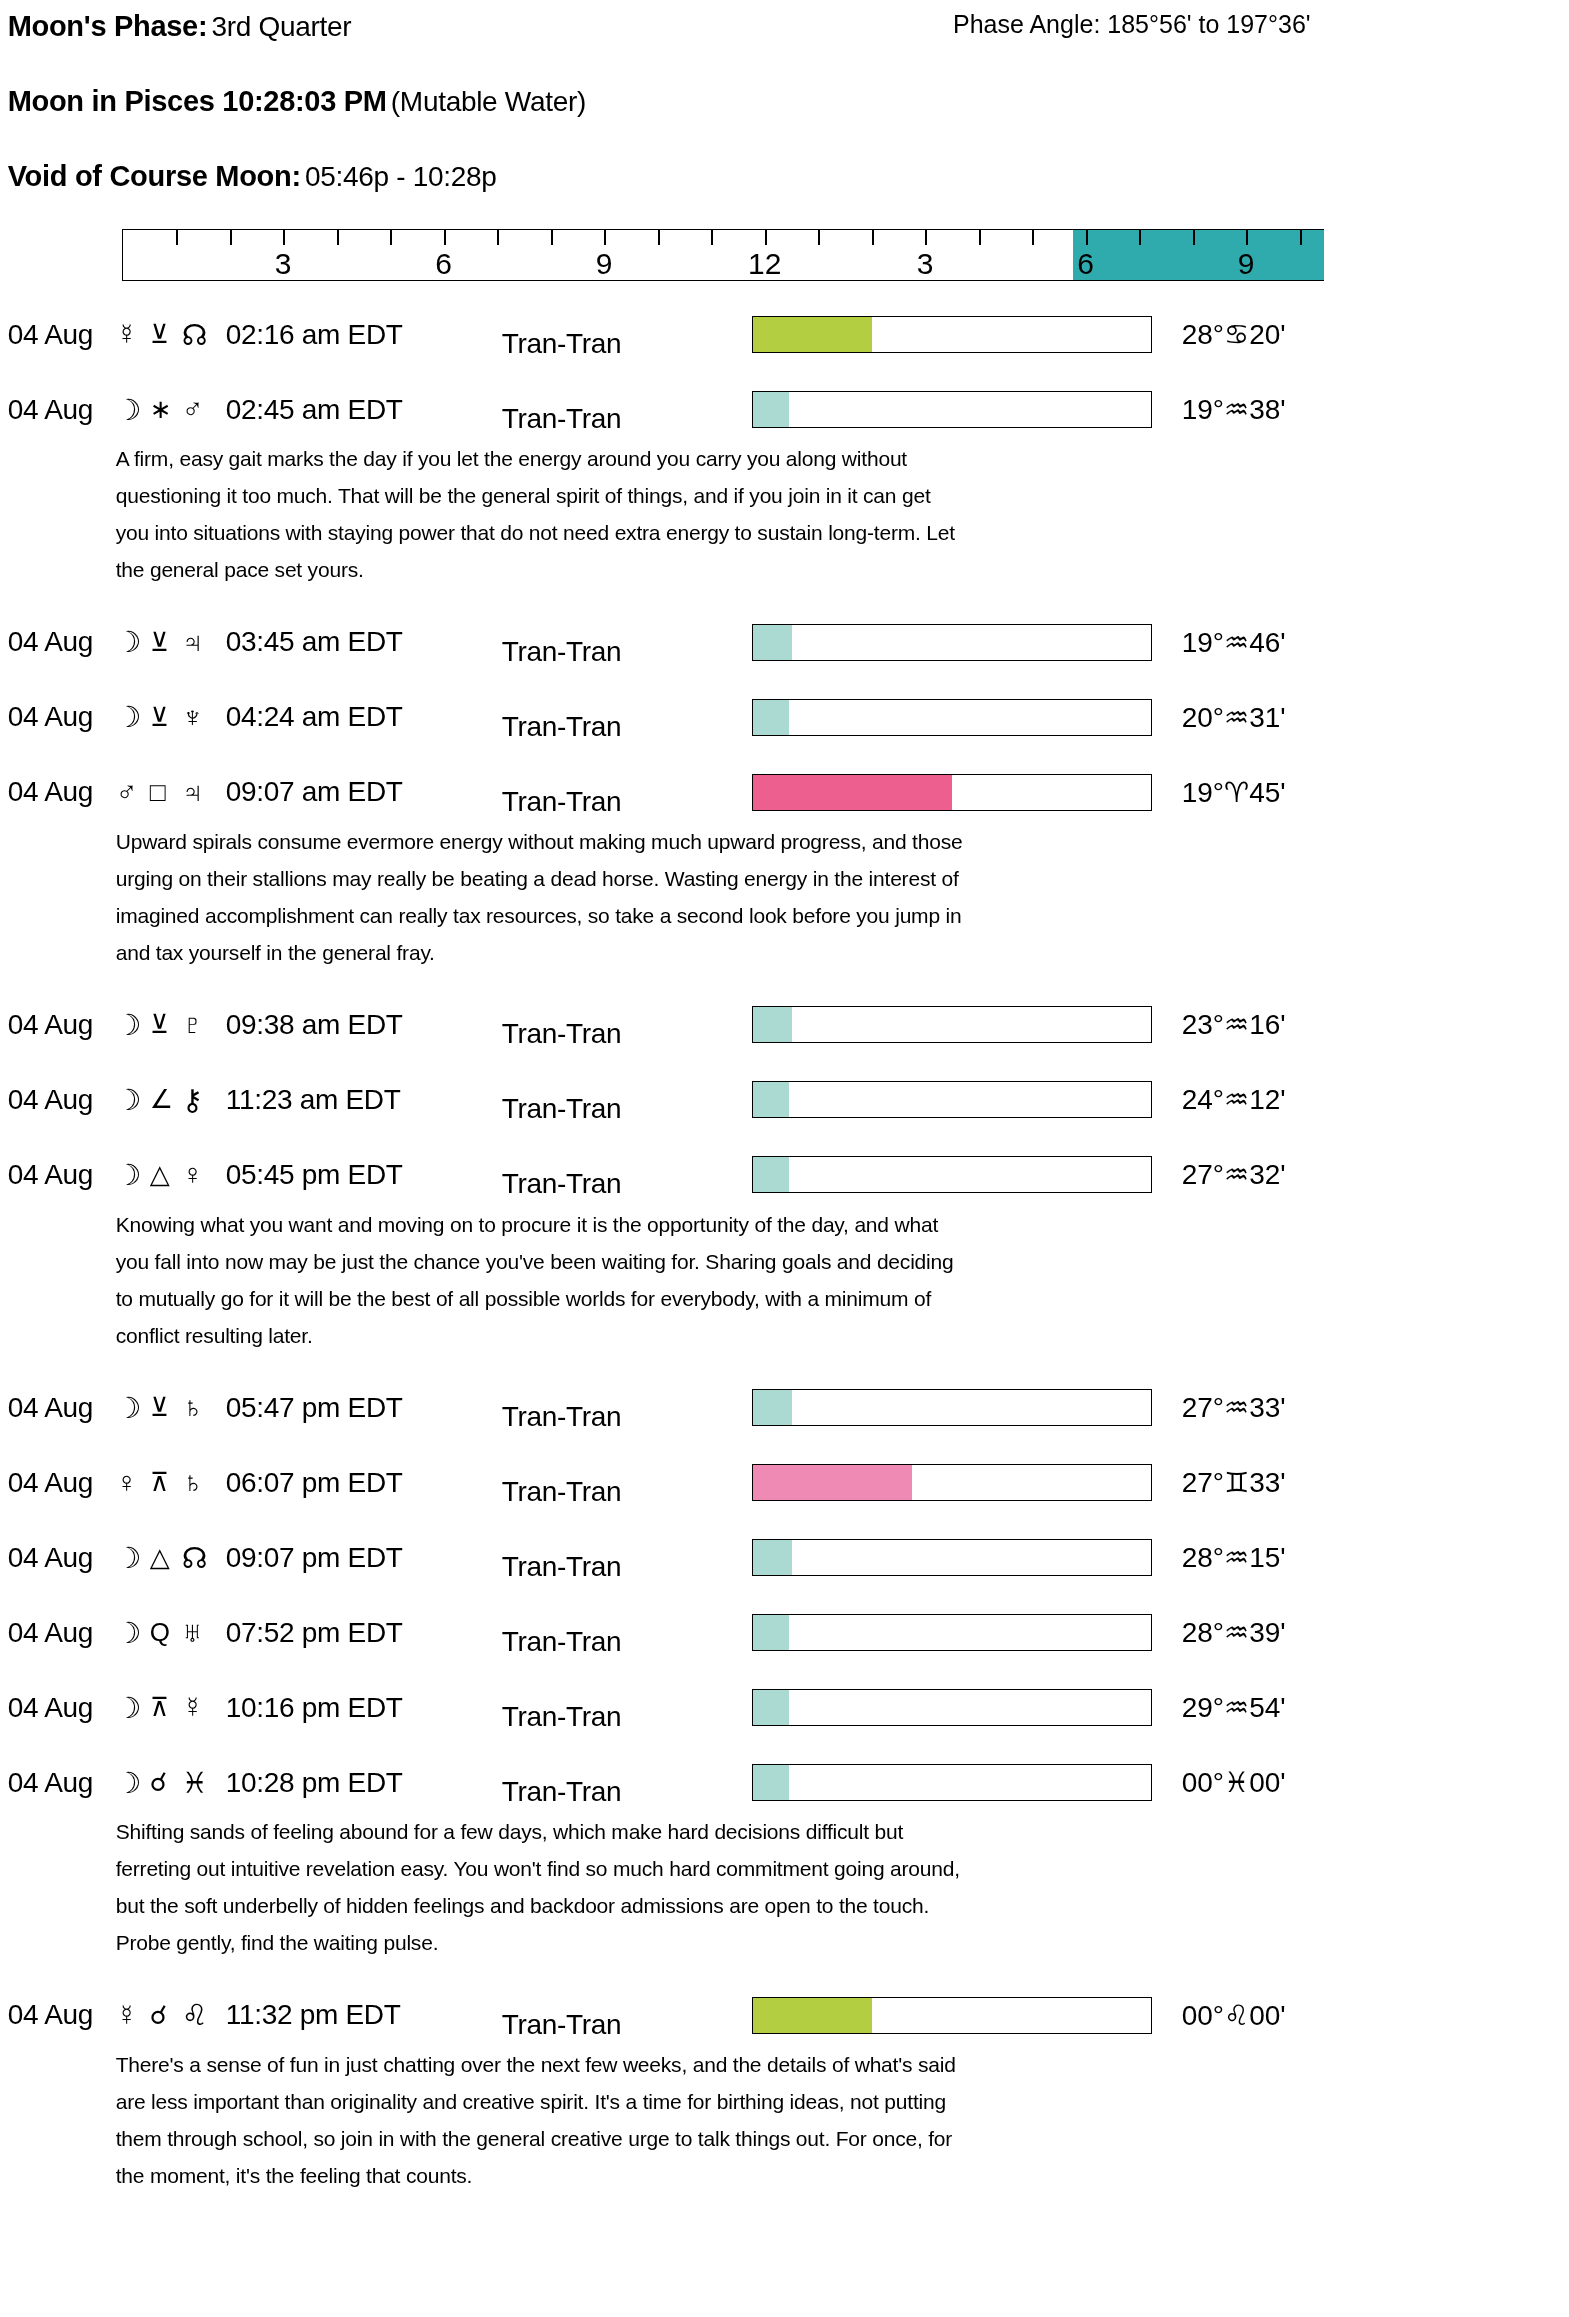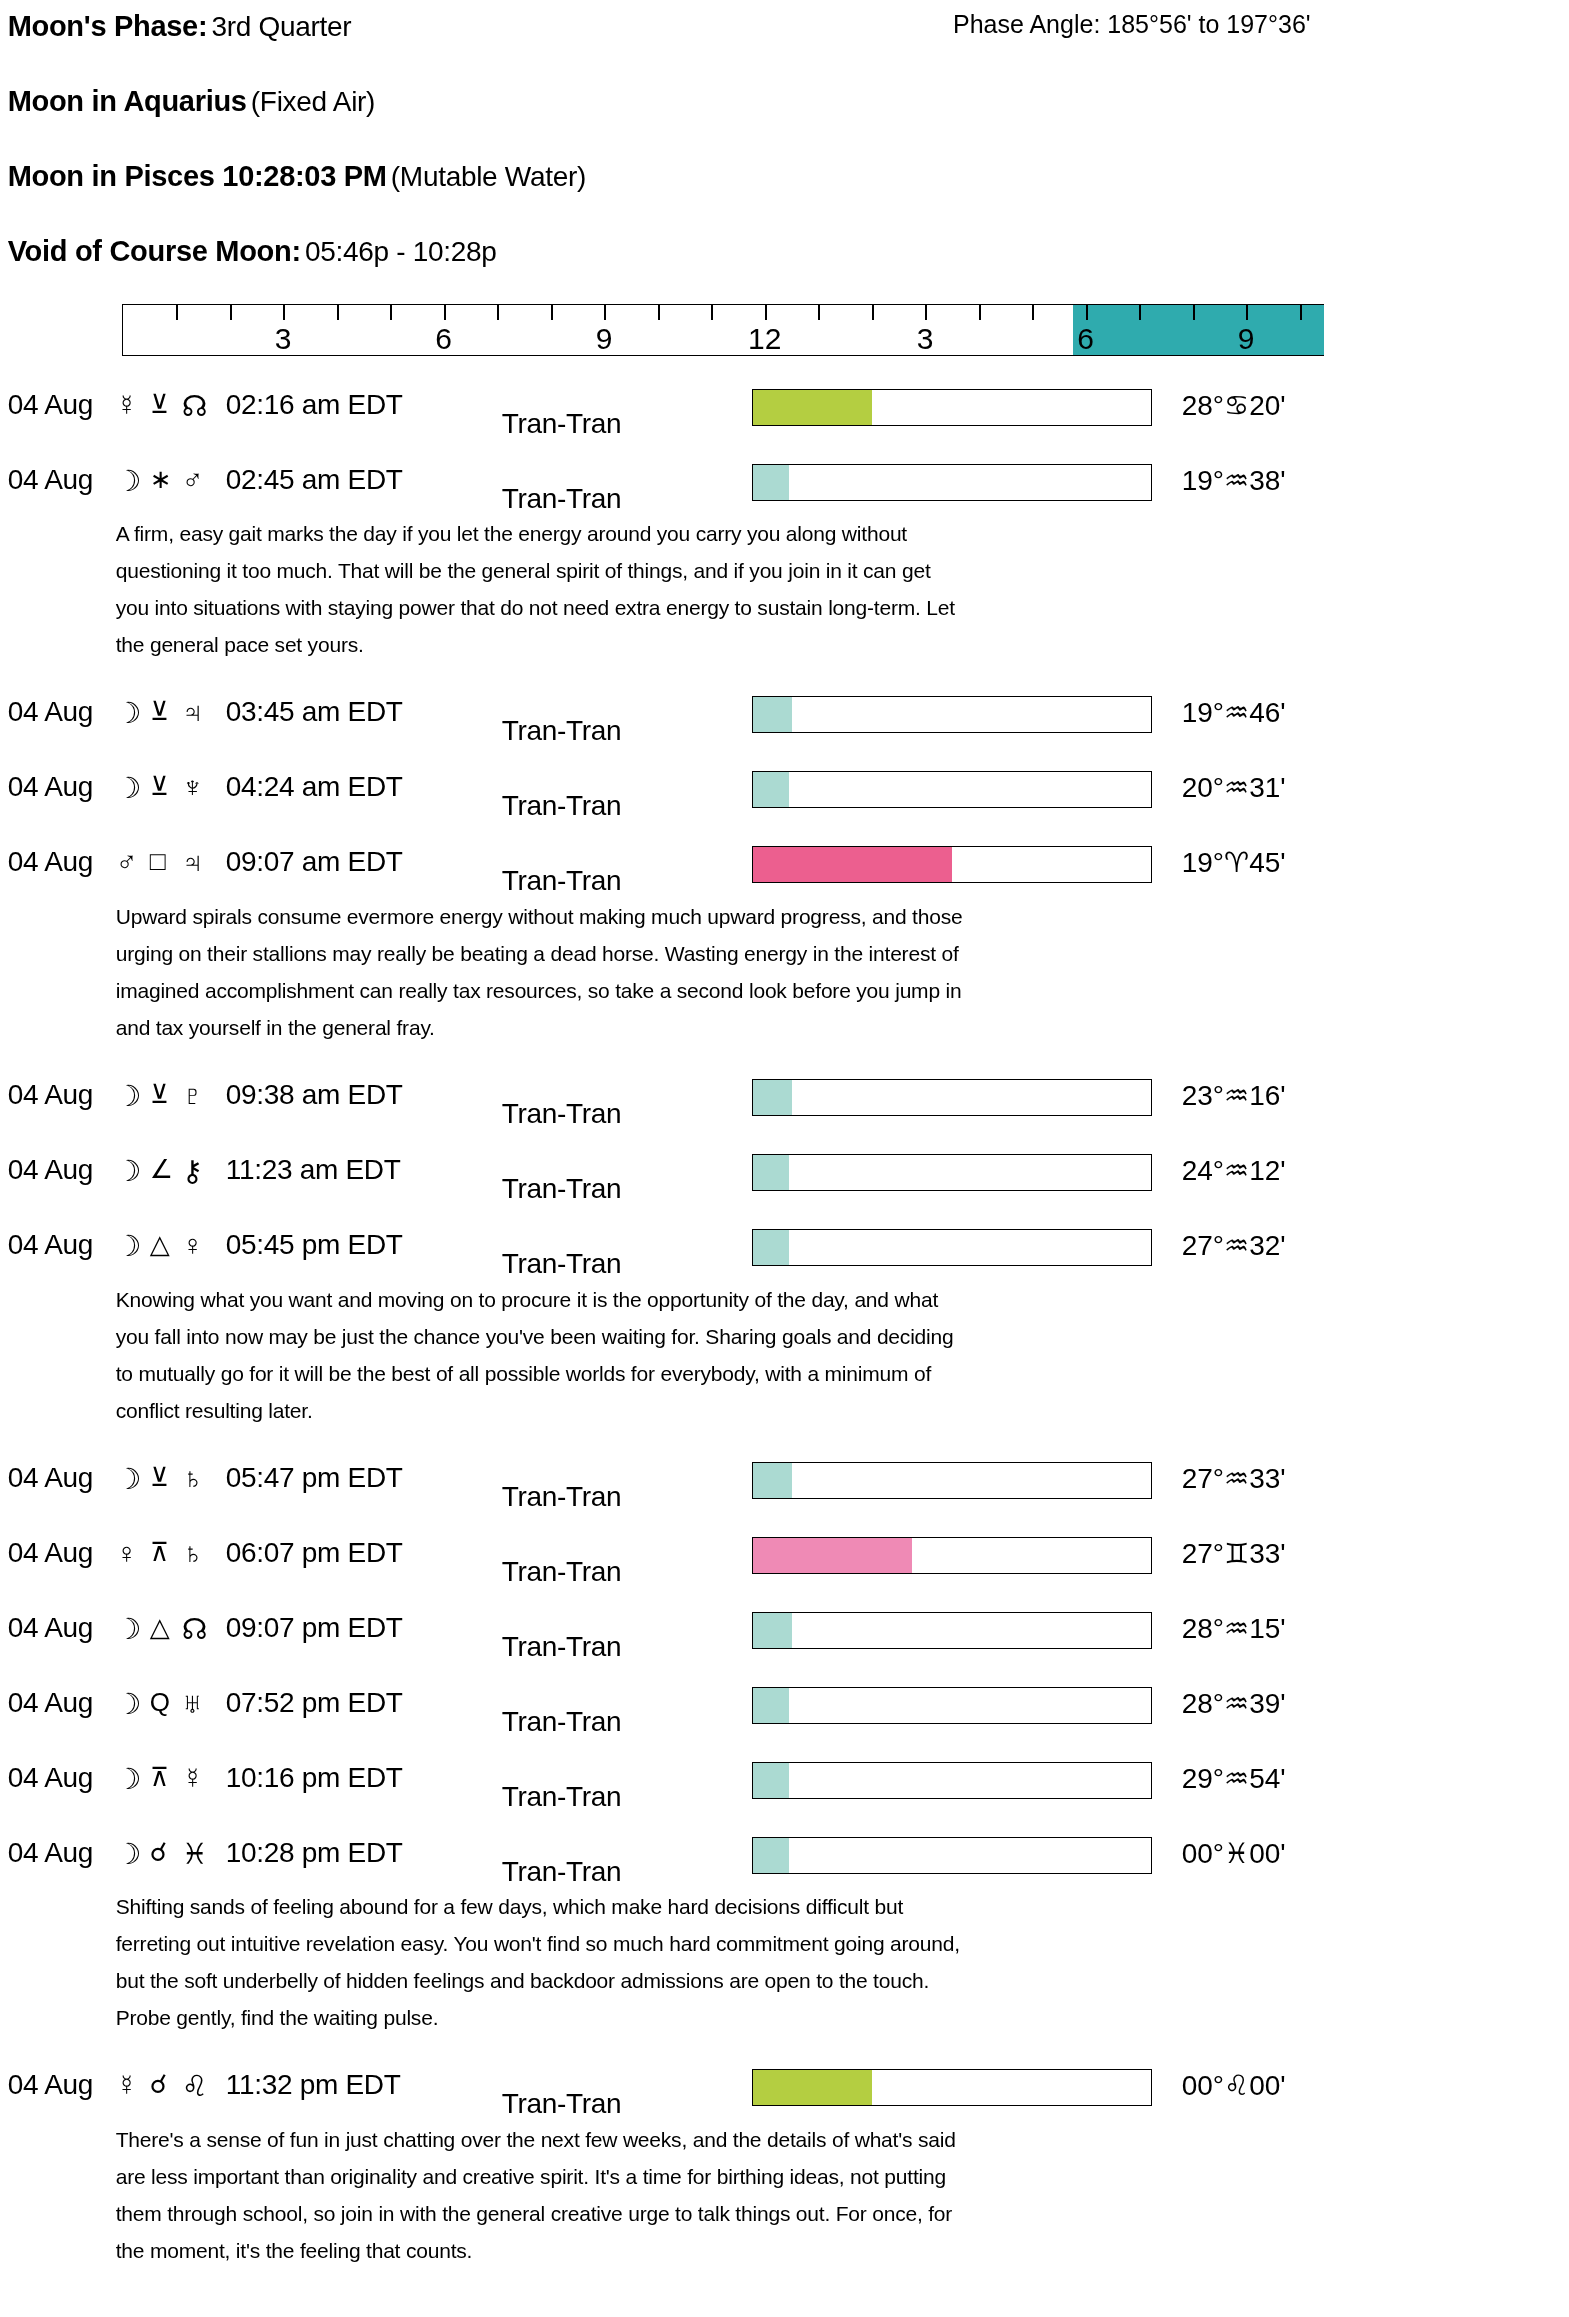--- a/index.html
+++ b/index.html
@@ -29,21 +29,21 @@
   .ruler .rlabel{
     position:absolute;top:17.3px;width:58px;margin-left:-29px;text-align:center;
     font-size:30px;letter-spacing:0;
   }
   
   .aspects-title{
     margin-top:73px;width:1537px;text-align:center;
     font-weight:bold;font-size:30px;height:40px;
   }
   .arow{
-    display:flex;height:42px;margin-top:33px;white-space:nowrap;
+    display:flex;align-items:center;height:42px;margin-top:33px;white-space:nowrap;
     font-size:28px;
   }
   .c-date{width:108px;}
   .c-glyph{display:inline-block;text-align:left;font-size:29px;letter-spacing:0;}
   .p1{width:34px;}
   .asp{width:32px;font-size:26px;}
   .p2{width:44px;}
   .c-time{width:276px;}
   .c-type{width:250px;margin-top:19px;}
   .c-bar{
@@ -66,24 +66,20 @@
     <span>
       <span class="lbl">Moon's Phase:</span>
       <span class="val">3rd Quarter</span>
     </span>
     <span class="phase-angle">
       <span>Phase Angle:</span>
       <span>185°56' to 197°36'</span>
     </span>
   </div>
 
-  <div class="hline">
-    <span class="lbl">Moon in Aquarius</span>
-    <span class="val">(Fixed Air)</span>
-  </div>
 
   <div class="hline">
     <span class="lbl">Moon in Pisces 10:28:03 PM</span>
     <span class="val">(Mutable Water)</span>
   </div>
 
   <div class="hline">
     <span class="lbl">Void of Course Moon:</span>
     <span class="val">05:46p -  10:28p</span>
   </div>

